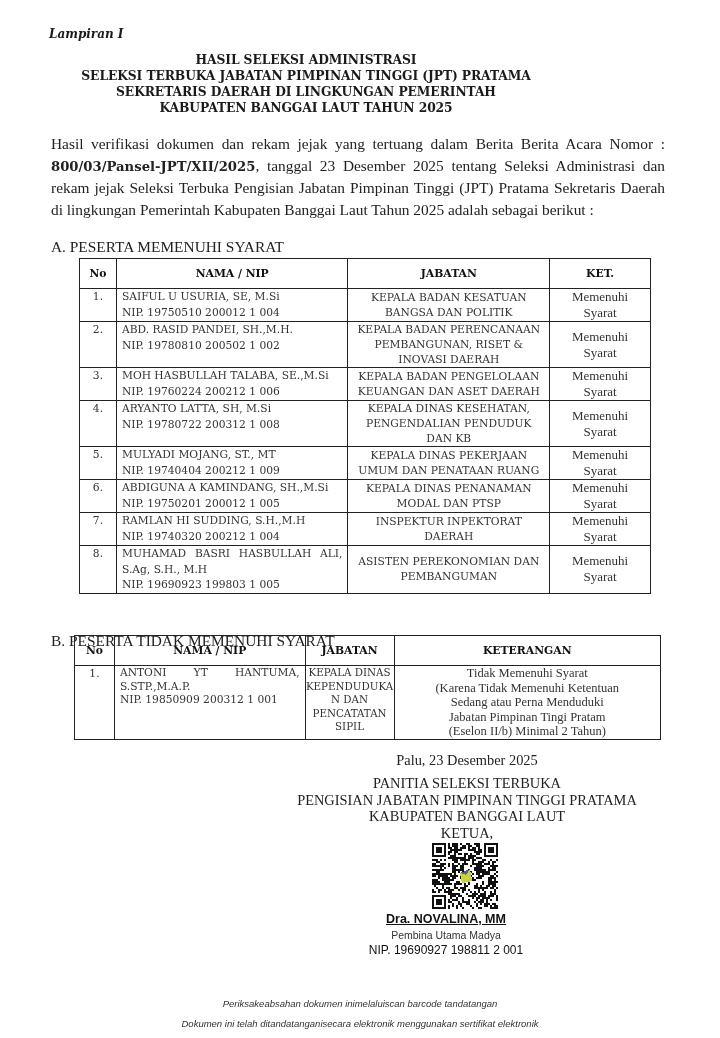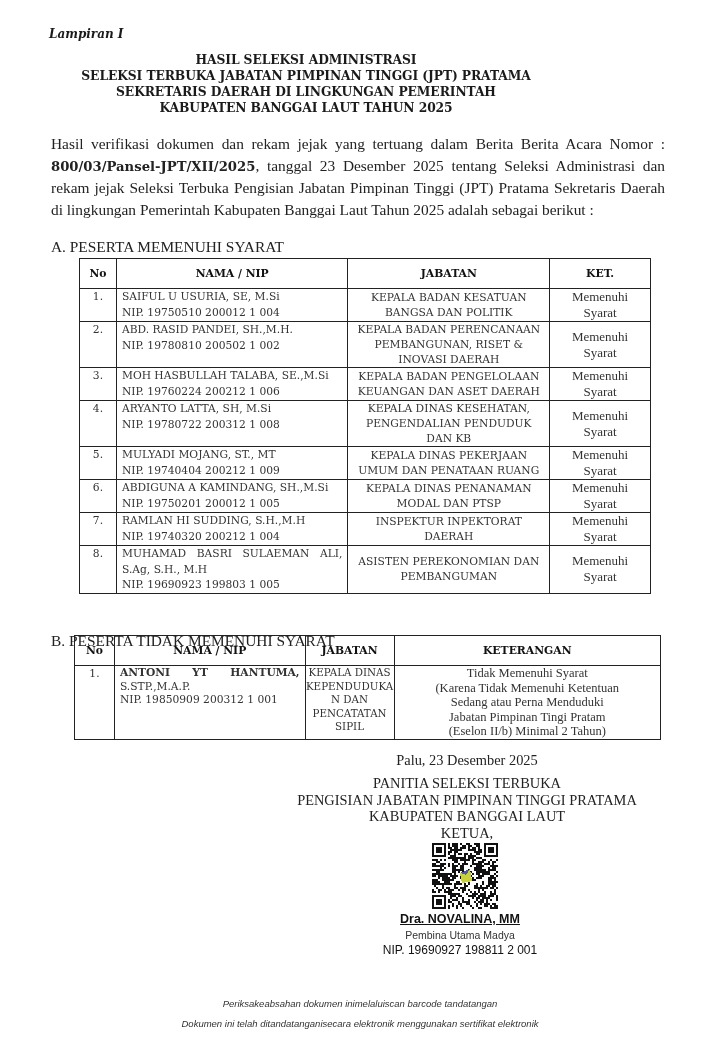--- a/index.html
+++ b/index.html
@@ -19,21 +19,21 @@
             font-size: 10.7px; color: #333; }
   table.t td, table.t th { border: 1.3px solid #222; padding: 0; vertical-align: middle; }
   table.t th { font-weight: bold; color: #111; height: 29px; font-size: 10.8px; margin-left: 9px; }
   .c-no { text-align: center; vertical-align: top !important; padding-top: 1px !important; }
   .c-name { text-align: left; padding-left: 5px !important; vertical-align: top !important; line-height: 15.5px; }
   .c-jab { text-align: center; line-height: 15px; }
   .c-ket { text-align: center; line-height: 16px; font-family: "Liberation Serif", serif; font-size: 13px; color: #333; }
   .sign { left: 282px; width: 370px; text-align: center; font-family: "Liberation Serif", serif;
           font-size: 14.4px; color: #222; line-height: 16.5px; }
   .qr { left: 432px; top: 843px; width: 66px; height: 66px; }
-  .signer { left: 360px; width: 200px; text-align: center; font-family: "Liberation Sans", sans-serif; color: #111; }
+  .signer { left: 346px; width: 200px; text-align: center; font-family: "Liberation Sans", sans-serif; color: #111; }
   .footer { left: 0; width: 720px; text-align: center; font-family: "Liberation Sans", sans-serif;
             font-style: italic; font-size: 9.5px; color: #333; }
 </style>
 </head>
 <body>
 
 <div class="abs lampiran">Lampiran I</div>
 
 <div class="abs title-block">
   <div>HASIL SELEKSI ADMINISTRASI</div>
@@ -165,21 +165,21 @@
           <div>DAERAH</div>
         </td>
         <td class="c-ket">
           <div>Memenuhi</div>
           <div>Syarat</div>
         </td>
       </tr>
       <tr>
         <td class="c-no">8.</td>
         <td class="c-name">
-          <div style="text-align: justify; text-align-last: justify; padding-right: 5px; white-space: normal;">MUHAMAD BASRI SULAEMAN ALI,</div>
+          <div style="text-align: justify; text-align-last: justify; padding-right: 5px; white-space: normal;">MUHAMAD BASRI HASBULLAH ALI,</div>
           <div>S.Ag, S.H., M.H</div>
           <div>NIP. 19690923 199803 1 005</div>
         </td>
         <td class="c-jab">
           <div>ASISTEN PEREKONOMIAN DAN</div>
           <div>PEMBANGUMAN</div>
         </td>
         <td class="c-ket">
           <div>Memenuhi</div>
           <div>Syarat</div>
@@ -202,21 +202,21 @@
       <th>No</th>
       <th>NAMA / NIP</th>
       <th>JABATAN</th>
       <th>KETERANGAN</th>
     </tr>
   </thead>
   <tbody id="tbodyB">
       <tr>
         <td class="c-no">1.</td>
         <td class="c-name" style="line-height: 13.5px;">
-          <div style="text-align: justify; text-align-last: justify; padding-right: 5px; white-space: normal; font-weight: bold;">ANTONI     YT     HANTUMA,</div>
+          <div style="text-align: justify; text-align-last: justify; padding-right: 5px; white-space: normal;">ANTONI     YT     HANTUMA,</div>
           <div>S.STP.,M.A.P.</div>
           <div>NIP. 19850909 200312 1 001</div>
         </td>
         <td class="c-jab" style="font-size: 10.3px; line-height: 13.5px; vertical-align: top;">
           <div>KEPALA DINAS</div>
           <div>KEPENDUDUKA</div>
           <div>N DAN</div>
           <div>PENCATATAN</div>
           <div>SIPIL</div>
         </td>

